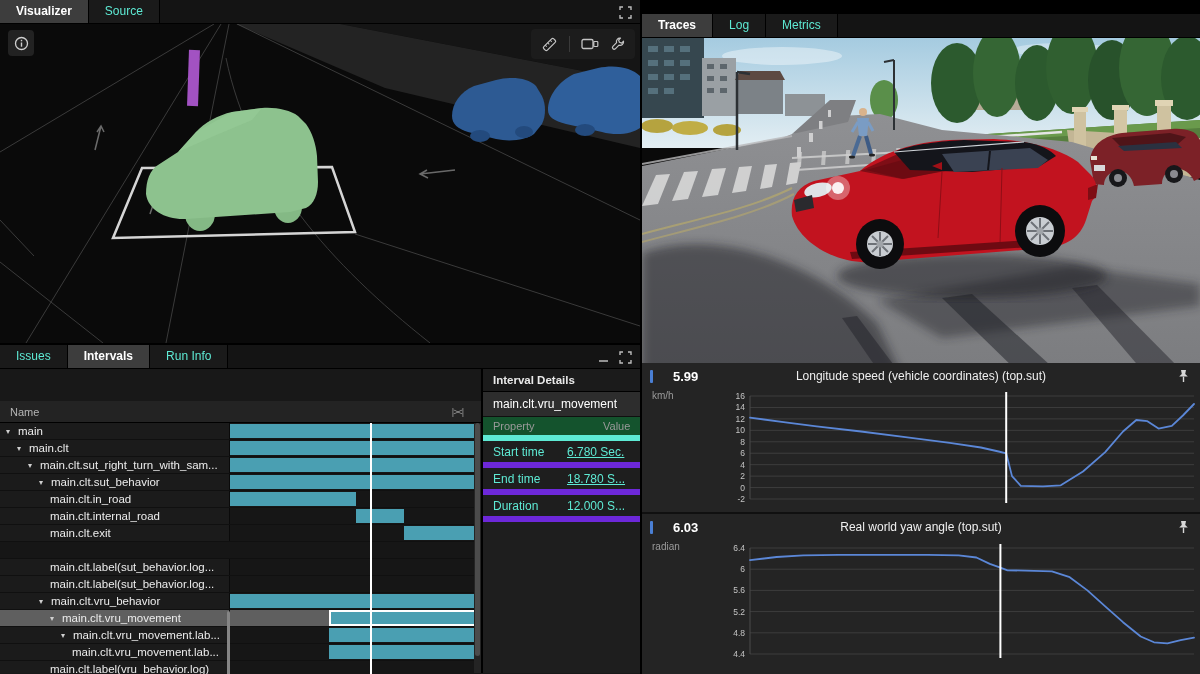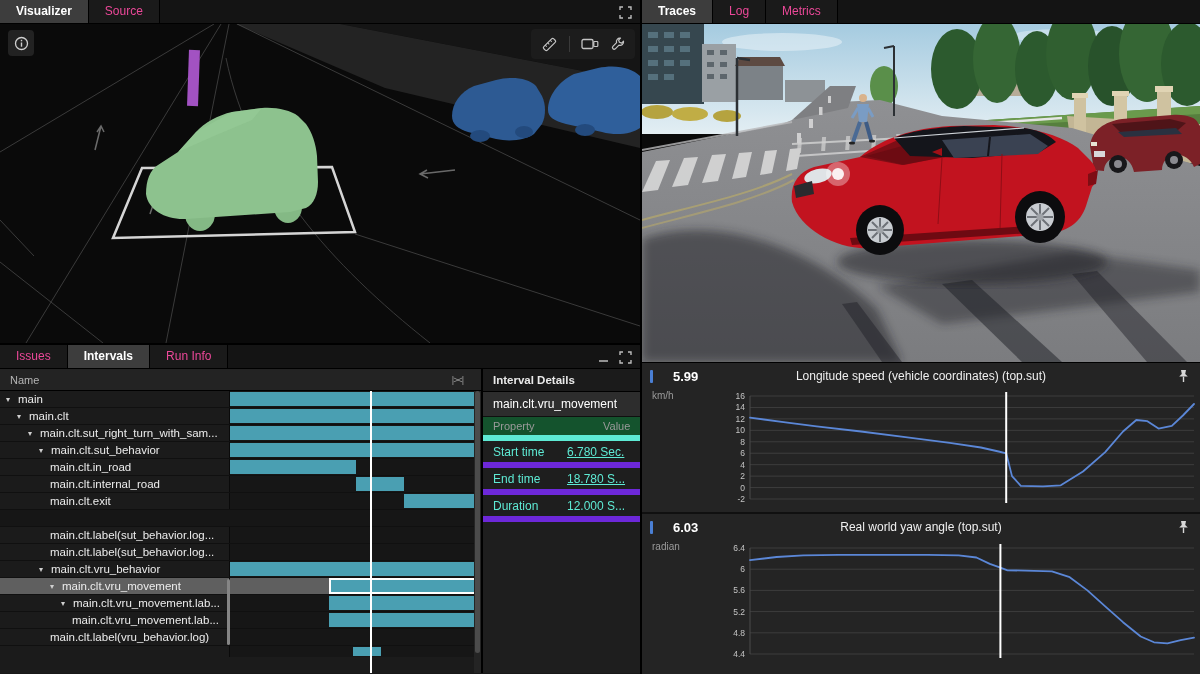--- a/index.html
+++ b/index.html
@@ -1,42 +1,42 @@
 <!DOCTYPE html>
 <html><head>
 <meta charset="utf-8">
 <style>
   * { box-sizing: border-box; margin: 0; padding: 0; }
   html,body { width:1200px; height:674px; overflow:hidden; background:#000;
     font-family:"Liberation Sans", sans-serif; color:#e8e8e8; }
   .panel { position:absolute; background:#181818; }
   #lt { left:0; top:0; width:640px; height:343px; }
-  #rt { left:642px; top:0; width:558px; height:362px; }
+  #rt { left:642px; top:14px; width:558px; height:362px; }
   #bl { left:0; top:345px; width:640px; height:329px; }
   #cp { left:642px; top:363px; width:558px; height:311px; background:#242424; }
 
   .tabbar { height:24px; background:#141414; display:flex; align-items:stretch;
     border-bottom:1px solid #000; position:relative; }
-  .tab { padding:0 16px; line-height:23px; font-size:12px; color:#ec4899;
+  .tab { padding:0 16px; line-height:23px; font-size:12px; color:#5eead4;
     border-right:1px solid #000; background:#1a1a1a; cursor:default; white-space:nowrap; }
   .tab.active { background:#3d3d3d; color:#fff; font-weight:bold; }
   .winbtns { position:absolute; right:8px; top:0; height:24px; display:flex; gap:10px; align-items:center; }
   .icnbtn svg { display:block; }
 
   .viewport { position:relative; width:100%; height:319px; background:#0a0a0a; overflow:hidden; }
   #rt .viewport { height:338px; }
   .vinfo { position:absolute; left:8px; top:6px; width:26px; height:26px; background:#222;
     border-radius:4px; display:flex; align-items:center; justify-content:center; }
   .vtools { position:absolute; right:5px; top:5px; height:30px; background:#1c1c1c; border-radius:4px;
     display:flex; align-items:center; gap:11px; padding:0 10px; }
   .vtools .sep { width:1px; height:16px; background:#3a3a3a; }
 
   
   #bl .body { display:flex; height:304px; }
-  .treegantt { width:481px; position:relative; background:#1b1b1b; }
+  .treegantt { width:481px; position:relative; background:#1b1b1b;margin-top:32px; }
   .thead { height:22px; background:#232323; border-bottom:1px solid #000; display:flex;
     align-items:center; font-size:11px; color:#b5b5b5; padding:0 10px; justify-content:space-between; }
   .collapseicn { font-size:9px; color:#9a9a9a; letter-spacing:-1px; margin-right:8px; }
   #rows { position:relative; height:282px; overflow:hidden; }
   .trow { display:flex; height:17px; border-bottom:1px solid #101010; }
   .trow.partial { height:11px; border-bottom:none; }
   .tname { width:230px; display:flex; align-items:center; overflow:hidden; white-space:nowrap;
     border-right:1px solid #0a0a0a; font-size:11.5px; color:#ececec; }
   .arrow { width:12px; font-size:8px; color:#cfcfcf; text-align:left; flex:0 0 12px; }
   .tbars { flex:1; position:relative; background:#161616; }

